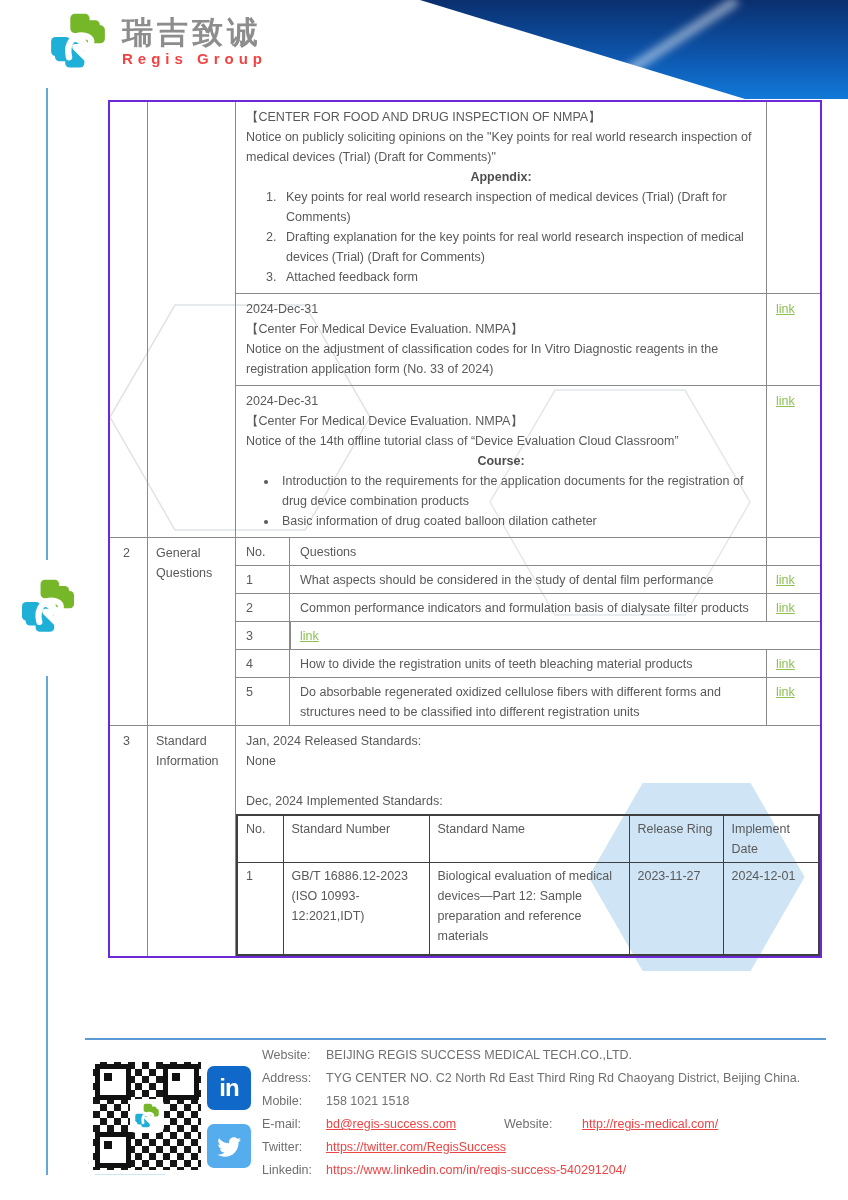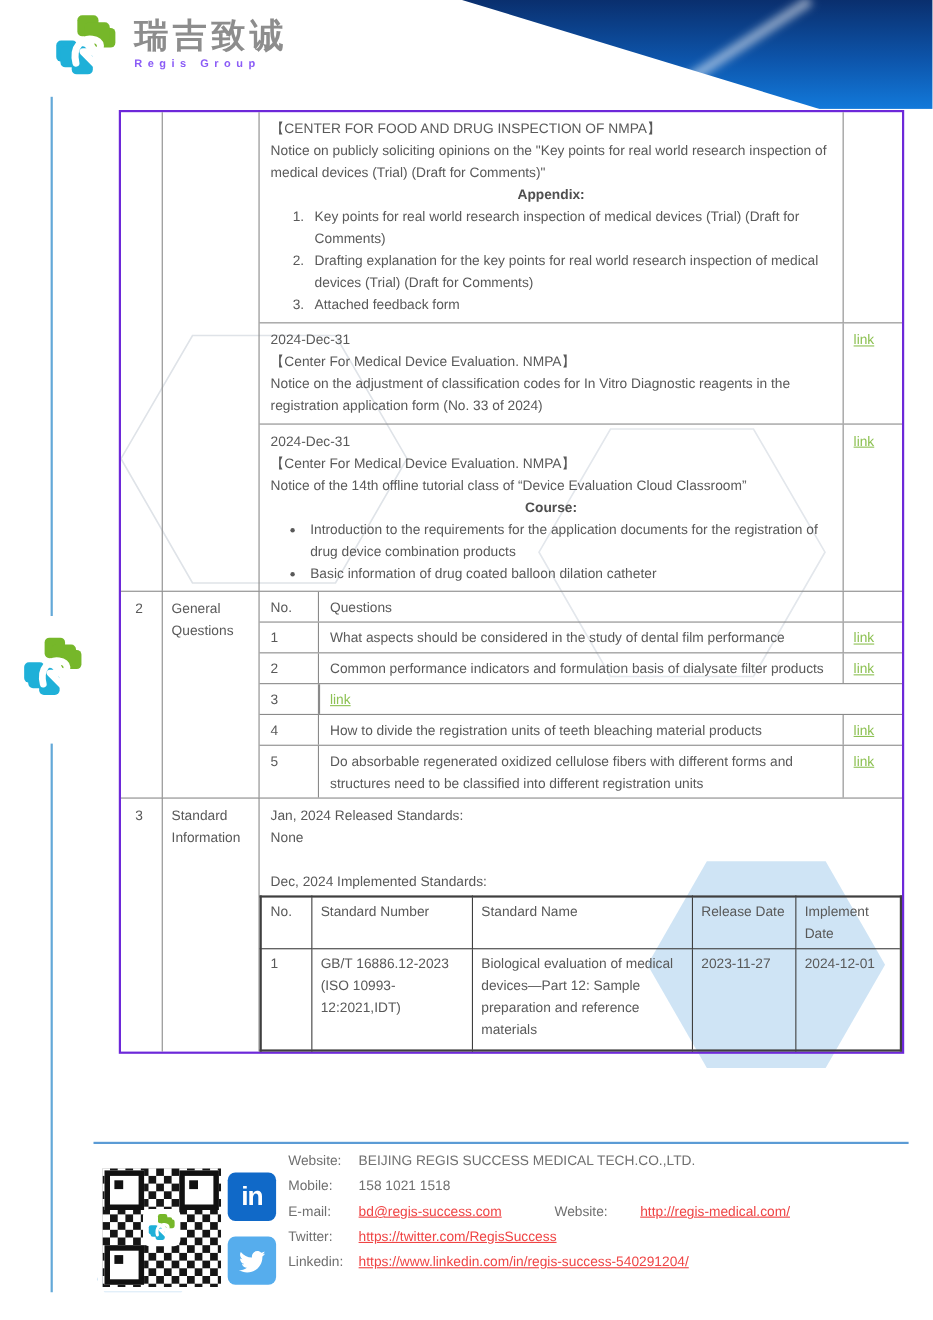--- a/index.html
+++ b/index.html
@@ -10,21 +10,21 @@
   
   .banner{position:absolute;left:0;top:0;width:848px;height:99px;z-index:1;
           background:linear-gradient(to bottom,#0a2f6e 0%,#0d55ab 55%,#1279da 100%);
           clip-path:polygon(420px 0,848px 0,848px 99px,745px 99px);}
   .banner-streak{position:absolute;left:648px;top:-45px;width:9px;height:200px;
           background:rgba(255,255,255,.55);transform:rotate(57deg);filter:blur(4px);z-index:1;}
   
   .brand{position:absolute;left:46px;top:10px;display:flex;align-items:center;gap:12px;z-index:2;}
   .brand-text{display:flex;flex-direction:column;}
   .logo-cn{font-size:31px;font-weight:bold;color:#8d8d8d;letter-spacing:4px;line-height:34px;}
-  .logo-en{font-size:10px;font-weight:bold;color:#8b5cf6;letter-spacing:5px;line-height:18px;}
+  .logo-en{font-size:15px;font-weight:bold;color:#ef4444;letter-spacing:5px;line-height:18px;}
   
   .rail-line{position:absolute;width:2px;background:#63a8d8;z-index:1;}
   .rail1{left:46px;top:88px;height:472px;}
   .rail2{left:46px;top:676px;height:524px;}
   .rail-logo{position:absolute;left:17px;top:576px;z-index:1;}
   
   .tbl{position:absolute;left:108px;top:100px;width:710px;z-index:2;display:grid;
        grid-template-columns:38px 88px 1fr;border:2px solid #6d28d9;background:transparent;
        font-size:12.5px;line-height:20px;color:#595959;}
   .sec{display:contents;}
@@ -221,21 +221,21 @@
               <col style="width:146px">
               <col style="width:200px">
               <col style="width:94px">
               <col>
             </colgroup>
           <tbody>
               <tr>
             <th>No.</th>
             <th>Standard Number</th>
             <th>Standard Name</th>
-            <th>Release Date</th>
+            <th>Release Ring</th>
             <th>Implement Date</th>
           </tr>
           <tr style="height:92px">
             <td>1</td>
             <td>GB/T 16886.12-2023 (ISO 10993-12:2021,IDT)</td>
             <td>Biological evaluation of medical devices—Part 12: Sample preparation and reference materials</td>
             <td>2023-11-27</td>
             <td>2024-12-01</td>
           </tr>
         </tbody>
@@ -265,20 +265,24 @@
       <path d="M30 8.6c-1 .5-2.1.8-3.2 1 1.2-.7 2-1.8 2.4-3.1-1.1.6-2.3 1.1-3.5 1.3-1-1.1-2.5-1.8-4.1-1.8-3.1 0-5.6 2.5-5.6 5.6 0 .4 0 .9.1 1.3-4.7-.2-8.8-2.5-11.6-5.9-.5.9-.8 1.8-.8 2.9 0 1.9 1 3.7 2.5 4.7-.9 0-1.8-.3-2.5-.7v.1c0 2.7 1.9 5 4.5 5.5-.5.1-1 .2-1.5.2-.4 0-.7 0-1.1-.1.7 2.2 2.8 3.8 5.2 3.9-1.9 1.5-4.3 2.4-6.9 2.4-.4 0-.9 0-1.3-.1 2.5 1.6 5.4 2.5 8.5 2.5 10.2 0 15.8-8.5 15.8-15.8v-.7c1.1-.8 2-1.8 2.7-2.9z"></path>
     </svg>
   </div>
 
   <div class="ftext">
     <div class="frow">
       <span>Website:</span>
       <span class="fval">BEIJING REGIS SUCCESS MEDICAL TECH.CO.,LTD.</span>
     </div>
     <div class="frow">
+      <span>Address:</span>
+      <span class="fval">TYG CENTER NO. C2 North Rd East Third Ring Rd Chaoyang District, Beijing China.</span>
+    </div>
+    <div class="frow">
       <span>Mobile:</span>
       <span class="fval">158 1021 1518</span>
     </div>
     <div class="frow4">
       <span>E-mail:</span>
       <span class="flink">bd@regis-success.com</span>
       <span>Website:</span>
       <span class="flink">http://regis-medical.com/</span>
     </div>
     <div class="frow">

